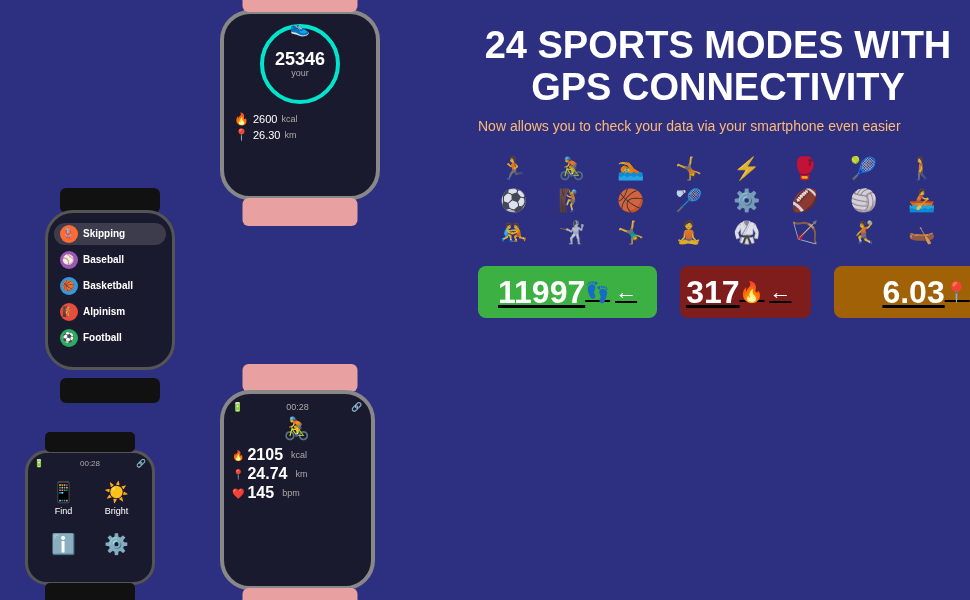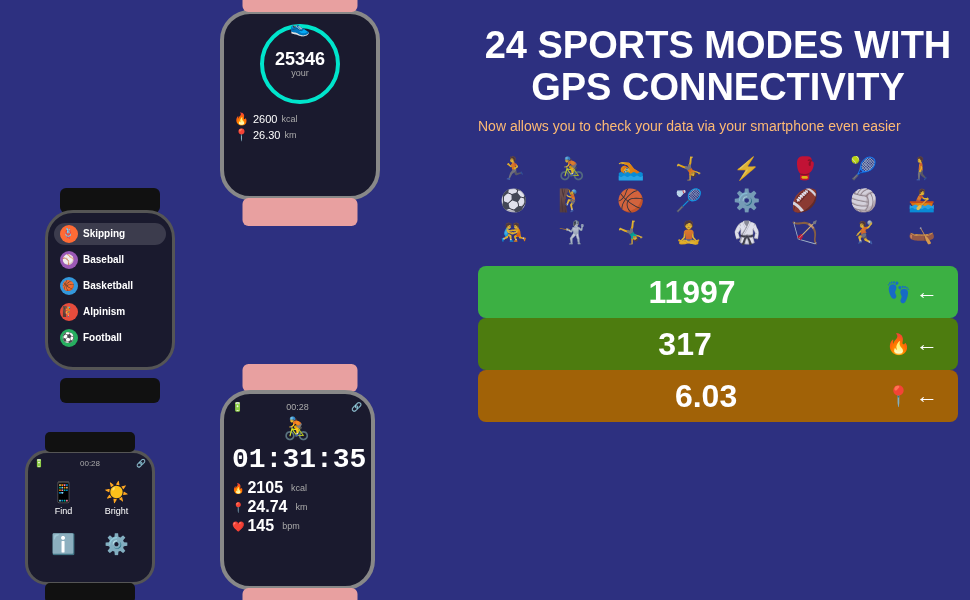--- a/index.html
+++ b/index.html
@@ -194,36 +194,37 @@
       align-items: center;
       justify-content: center;
       font-size: 22px;
       color: white;
       opacity: 0.85;
     }
 
     
     .stats-bars {
       display: flex;
-      flex-direction: column;
-      gap: 0;
+      flex-direction: row;
+      gap: 23px;
       margin-top: 5px;
+      text-decoration: underline;
     }
 
     .stat-bar {
       height: 52px;
       border-radius: 8px;
       display: flex;
       align-items: center;
       padding: 0 20px;
       position: relative;
     }
 
     .stat-bar.green { background: #3cb043; }
-    .stat-bar.orange { background: #4d7c0f; padding-left: 6px; }
+    .stat-bar.orange { background: #7f1d1d; padding-left: 6px; }
     .stat-bar.blue { background: #a16207; padding-left: 48px; }
 
     .stat-bar-value {
       font-size: 32px;
       font-weight: 900;
       color: white;
       flex: 1;
       text-align: center;
     }
 
@@ -360,21 +361,20 @@
   <div style="position:absolute; bottom:10px; left:50%; transform:translateX(-50%);">
     <div style="position:relative; width:160px;">
       <div style="background:#e8a0a0; width:115px; height:28px; border-radius:6px; position:absolute; left:50%; transform:translateX(-50%); top:-26px;"></div>
       <div class="watch-cycling-body">
         <div class="cycling-header">
           <span>🔋</span>
           <span>00:28</span>
           <span>🔗</span>
         </div>
         <div class="cycling-icon">🚴</div>
-        <div class="cycling-time-main">01:31:35</div>
         <div class="cycling-stats">
           <div class="cycling-stat-row">
             <span style="color:#ff6600; margin-right:3px;">🔥</span>
             <span class="cycling-stat-val">2105</span>
             <span class="cycling-stat-unit">kcal</span>
           </div>
           <div class="cycling-stat-row">
             <span style="color:#ff4444; margin-right:3px;">📍</span>
             <span class="cycling-stat-val">24.74</span>
             <span class="cycling-stat-unit">km</span>

